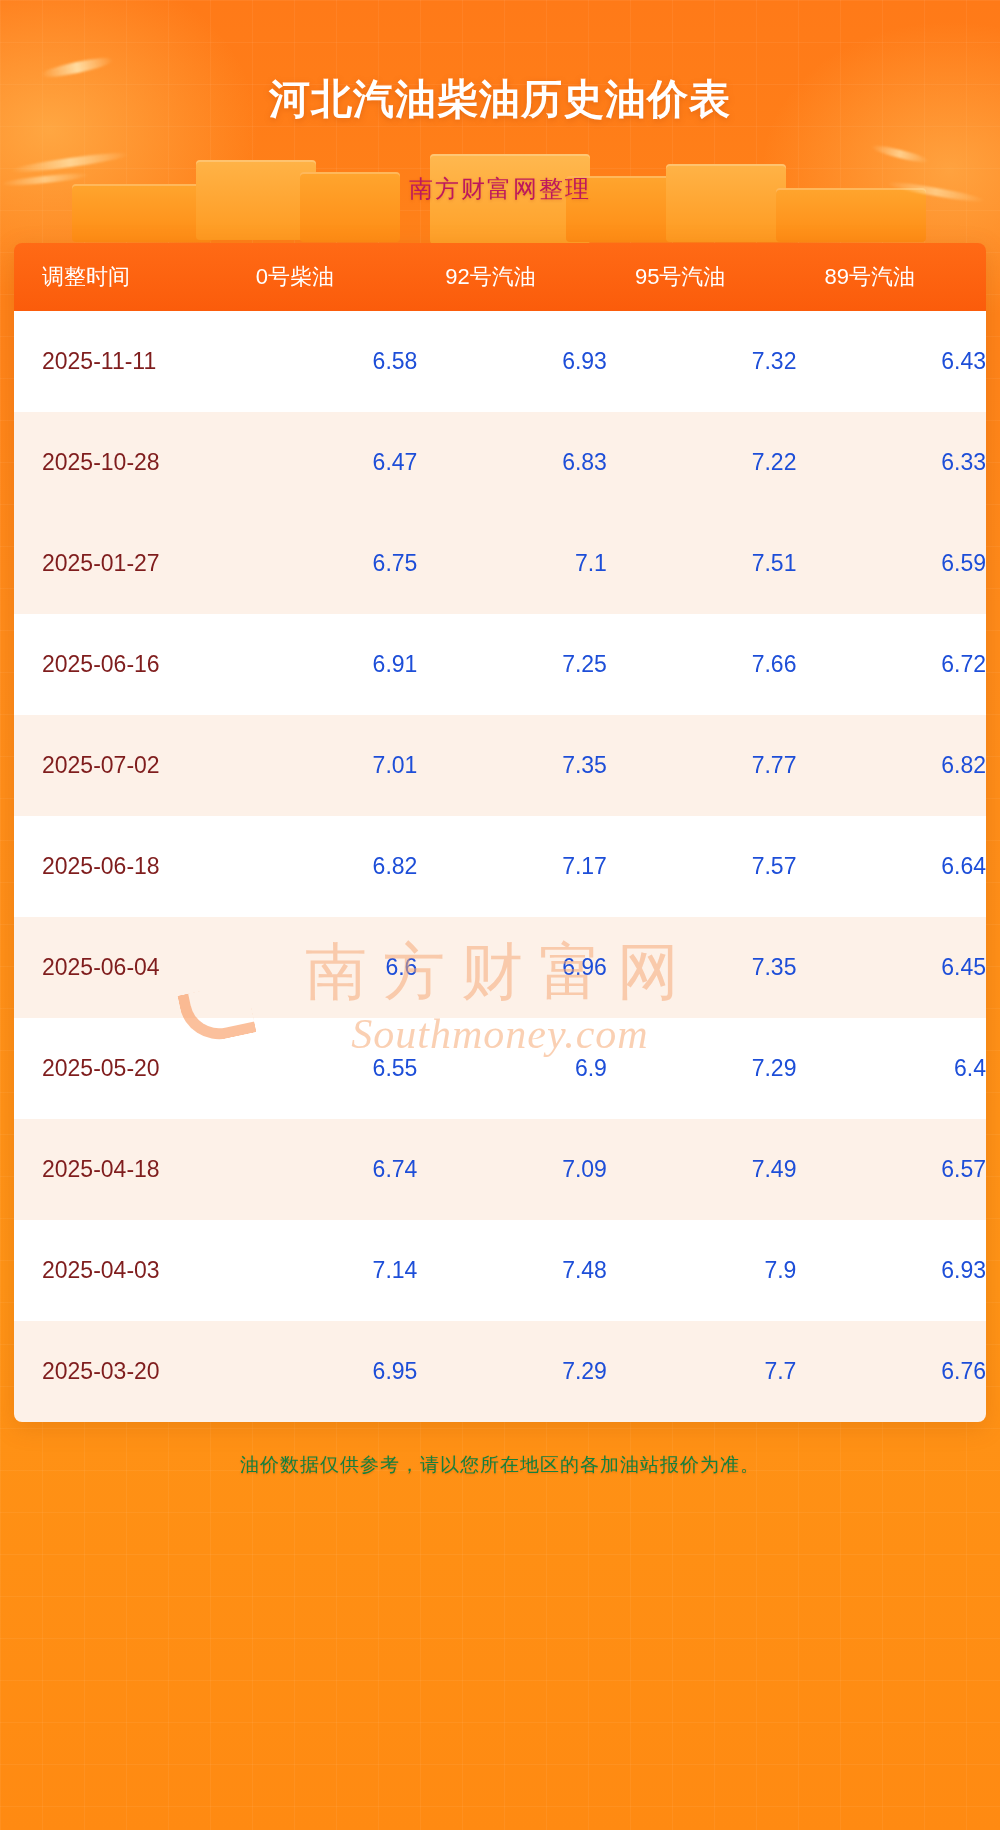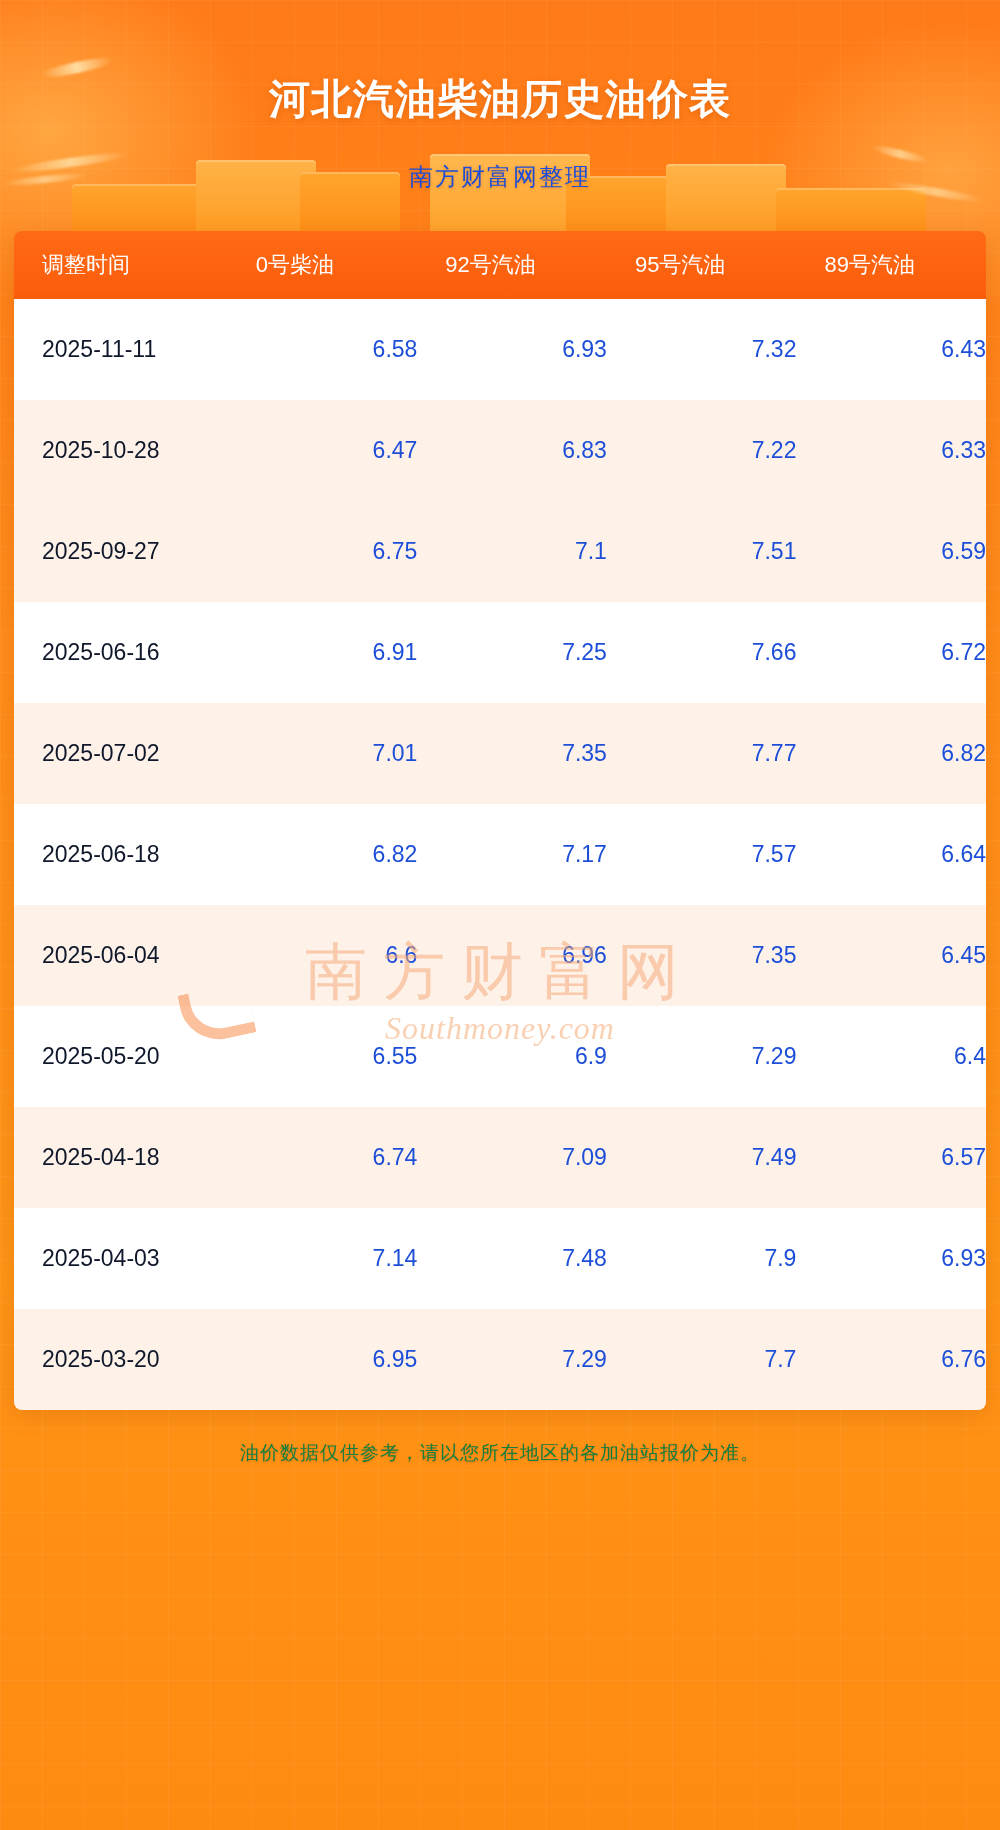--- a/index.html
+++ b/index.html
@@ -83,23 +83,23 @@
   }
   .main-title {
     font-size: 41px;
     font-weight: bold;
     color: #ffffff;
     letter-spacing: 1px;
     text-shadow: 0 2px 6px rgba(180,70,0,0.35);
     margin-top: 32px;
   }
   .sub-title {
-    margin-top: 34px;
+    margin-top: 46px;
     font-size: 24px;
-    color: #1d4ed8;
+    color: #be185d;
     letter-spacing: 2px;
     text-shadow: 0 1px 3px rgba(180,70,0,0.3);
   }
 
   
   .card {
     position: relative;
     z-index: 4;
     margin: 38px 14px 0 14px;
     border-radius: 8px;
@@ -131,21 +131,21 @@
   tbody td {
     height: 101px;
     font-size: 23px;
     color: #1d4ed8;
     text-align: right;
     vertical-align: middle;
   }
   tbody td.date {
     text-align: left;
     padding-left: 28px;
-    color: #0f172a;
+    color: #7f1d1d;
   }
   tbody tr.odd  { background: #ffffff; }
   tbody tr.even { background: #fdf1e8; }
 
   
   .watermark {
     position: absolute;
     z-index: 6;
     left: 0; right: 0;
     top: 930px;
@@ -155,21 +155,21 @@
   }
   .wm-cn {
     font-size: 62px;
     letter-spacing: 16px;
     color: rgba(245,170,120,0.55);
     font-weight: 500;
     font-family: Liberation Serif, serif;
   }
   .wm-en {
     margin-top: -4px;
-    font-size: 32px;
+    font-size: 42px;
     color: rgba(246,176,128,0.6);
     font-family: "Liberation Serif", serif;
     font-style: italic;
     letter-spacing: 1px;
     text-align: center;
   }
   .wm-swoosh {
     position: absolute;
     left: 182px;
     top: 58px;
@@ -239,21 +239,21 @@
         <td>6.43</td>
       </tr>
       <tr class="even">
         <td class="date">2025-10-28</td>
         <td>6.47</td>
         <td>6.83</td>
         <td>7.22</td>
         <td>6.33</td>
       </tr>
       <tr class="even">
-        <td class="date">2025-09-27</td>
+        <td class="date">2025-01-27</td>
         <td>6.75</td>
         <td>7.1</td>
         <td>7.51</td>
         <td>6.59</td>
       </tr>
       <tr class="odd">
         <td class="date">2025-06-16</td>
         <td>6.91</td>
         <td>7.25</td>
         <td>7.66</td>

